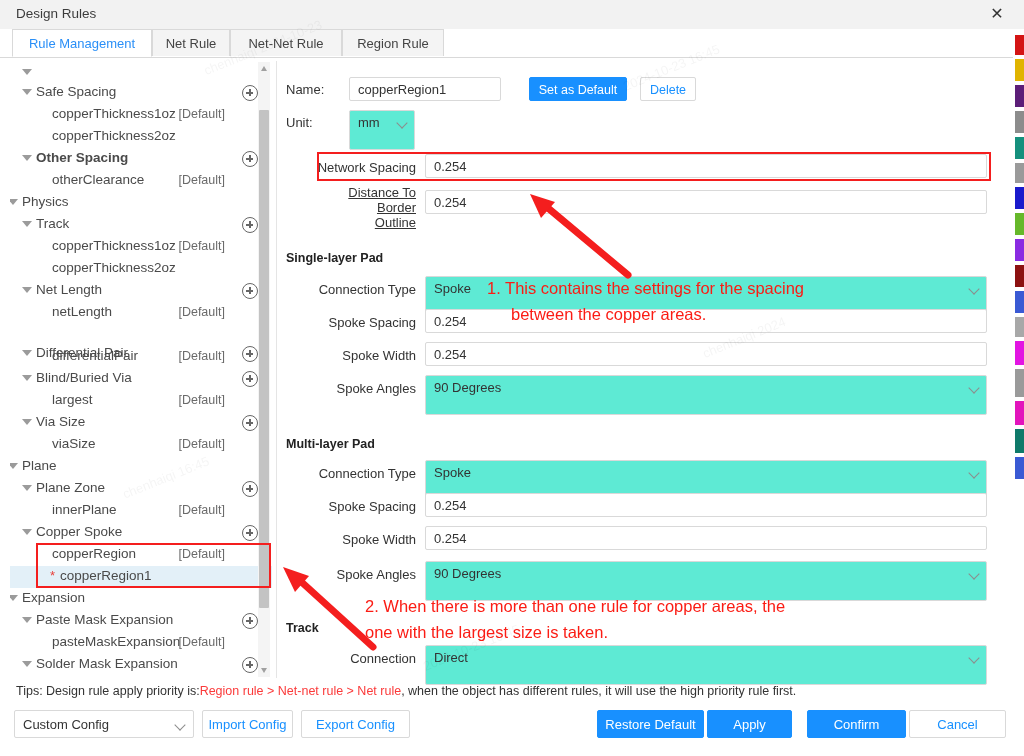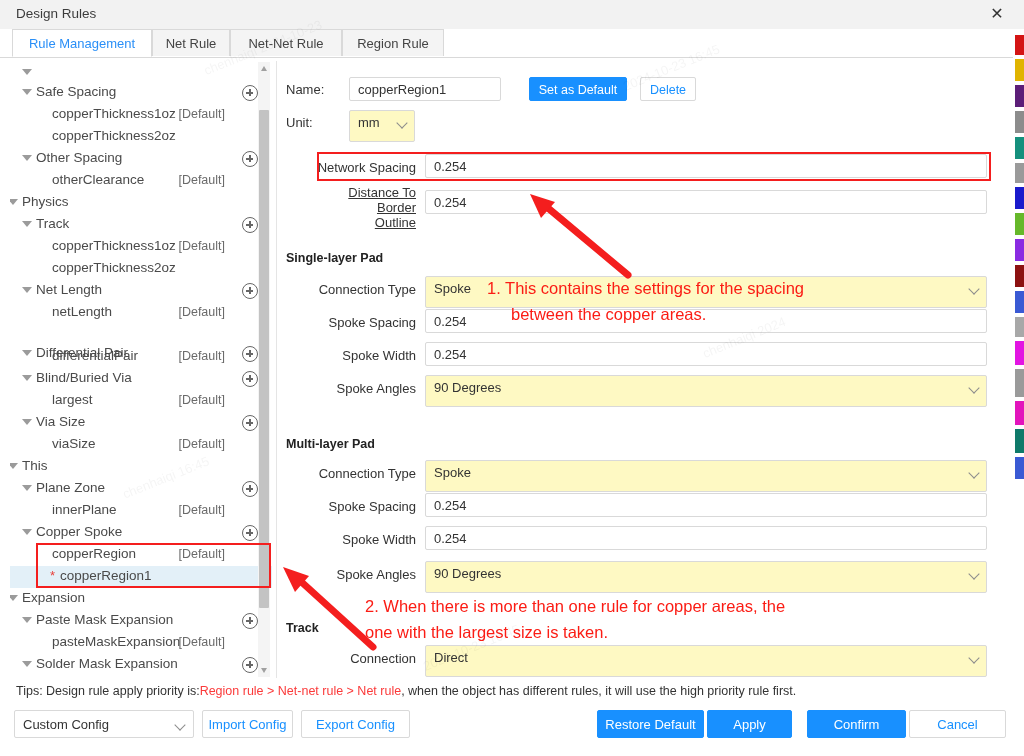--- a/index.html
+++ b/index.html
@@ -89,22 +89,22 @@
   .form{position:absolute;left:286px;top:61px;width:730px;height:617px;}
   .flabel{
     position:absolute;font-size:13px;color:#333;text-align:right;
   }
   .finput{
     position:absolute;height:24px;line-height:24px;
     border:1px solid #d9d9d9;background:#fff;box-sizing:border-box;
     font-size:13px;color:#333;padding:0 8px;border-radius:2px;
   }
   .fselect{
-    position:absolute;height:32px;line-height:24px;
-    border:1px solid #d9d9d9;background:#fef9c3;box-sizing:border-box;
+    position:absolute;height:40px;line-height:24px;
+    border:1px solid #d9d9d9;background:#5eead4;box-sizing:border-box;
     font-size:13px;color:#333;padding:0 8px;border-radius:2px;cursor:pointer;
   }
   .fselect .chev{
     position:absolute;right:8px;top:8px;width:7px;height:7px;
     border-right:1.4px solid #8c8c8c;border-bottom:1.4px solid #8c8c8c;
     transform:rotate(45deg);
   }
   .sectlabel{position:absolute;font-size:12.5px;color:#222;font-weight:bold;}
 
   .btn{
@@ -183,21 +183,21 @@
       </div>
       <div class="treerow" style="top: 43px;">
         <span class="lbl" style="left: 42px;">copperThickness1oz</span>
         <span class="dflt">[Default]</span>
       </div>
       <div class="treerow" style="top: 65px;">
         <span class="lbl" style="left: 42px;">copperThickness2oz</span>
       </div>
       <div class="treerow" style="top: 87px;">
         <div class="caret" style="left: 12px;"></div>
-        <span class="lbl" style="left: 26px;">Other Spacing</span>
+        <span class="lbl" style="left: 26px; font-weight: bold;">Other Spacing</span>
         <div class="plus"></div>
       </div>
       <div class="treerow" style="top: 109px;">
         <span class="lbl" style="left: 42px;">otherClearance</span>
         <span class="dflt">[Default]</span>
       </div>
       <div class="treerow" style="top: 131px;">
         <div class="caret" style="left: -2px;"></div>
         <span class="lbl" style="left: 12px;">Physics</span>
       </div>
@@ -244,21 +244,21 @@
         <div class="caret" style="left: 12px;"></div>
         <span class="lbl" style="left: 26px;">Via Size</span>
         <div class="plus"></div>
       </div>
       <div class="treerow" style="top: 373px;">
         <span class="lbl" style="left: 42px;">viaSize</span>
         <span class="dflt">[Default]</span>
       </div>
       <div class="treerow" style="top: 395px;">
         <div class="caret" style="left: -2px;"></div>
-        <span class="lbl" style="left: 12px;">This</span>
+        <span class="lbl" style="left: 12px;">Plane</span>
       </div>
       <div class="treerow" style="top: 417px;">
         <div class="caret" style="left: 12px;"></div>
         <span class="lbl" style="left: 26px;">Plane Zone</span>
         <div class="plus"></div>
       </div>
       <div class="treerow" style="top: 439px;">
         <span class="lbl" style="left: 42px;">innerPlane</span>
         <span class="dflt">[Default]</span>
       </div>

